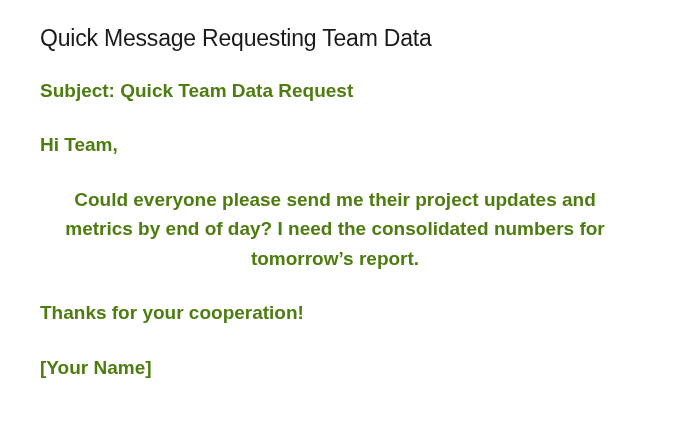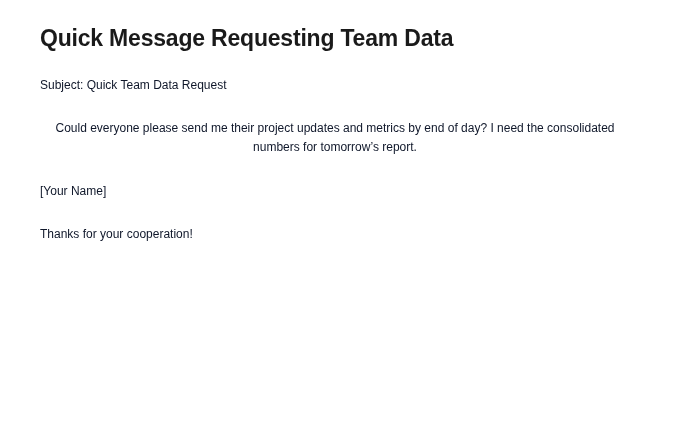--- a/index.html
+++ b/index.html
@@ -17,43 +17,45 @@
   }
   .page {
     box-sizing: border-box;
     width: 700px;
     height: 440px;
     padding: 24px 40px 0 40px;
     background: #ffffff;
   }
   .doc-title {
     font-size: 23px;
-    font-weight: bold;
+    font-weight: normal;
     line-height: 1.3;
     letter-spacing: -0.2px;
     margin: 0 0 22px 0;
     color: #1a1a1a;
   }
   .doc-body {
-    font-size: 12px;
+    font-size: 19px;
     line-height: 1.55;
-    color: #0f172a;
+    color: #4d7c0f;
+    font-weight: bold;
   }
   .doc-body p {
     margin: 0 0 25px 0;
   }
   .doc-body p.para-wrap {
     max-width: 590px;
     text-align: center;
   }
 </style>
 </head>
 <body>
 
 <div class="page">
   <h1 class="doc-title">Quick Message Requesting Team Data</h1>
   <div class="doc-body">
     <p>Subject: Quick Team Data Request</p>
+    <p>Hi Team,</p>
     <p class="para-wrap">Could everyone please send me their project updates and metrics by end of day? I need the consolidated numbers for tomorrow’s report.</p>
+    <p>Thanks for your cooperation!</p>
     <p>[Your Name]</p>
-    <p>Thanks for your cooperation!</p>
   </div>
 </div>
 
 </body></html>

